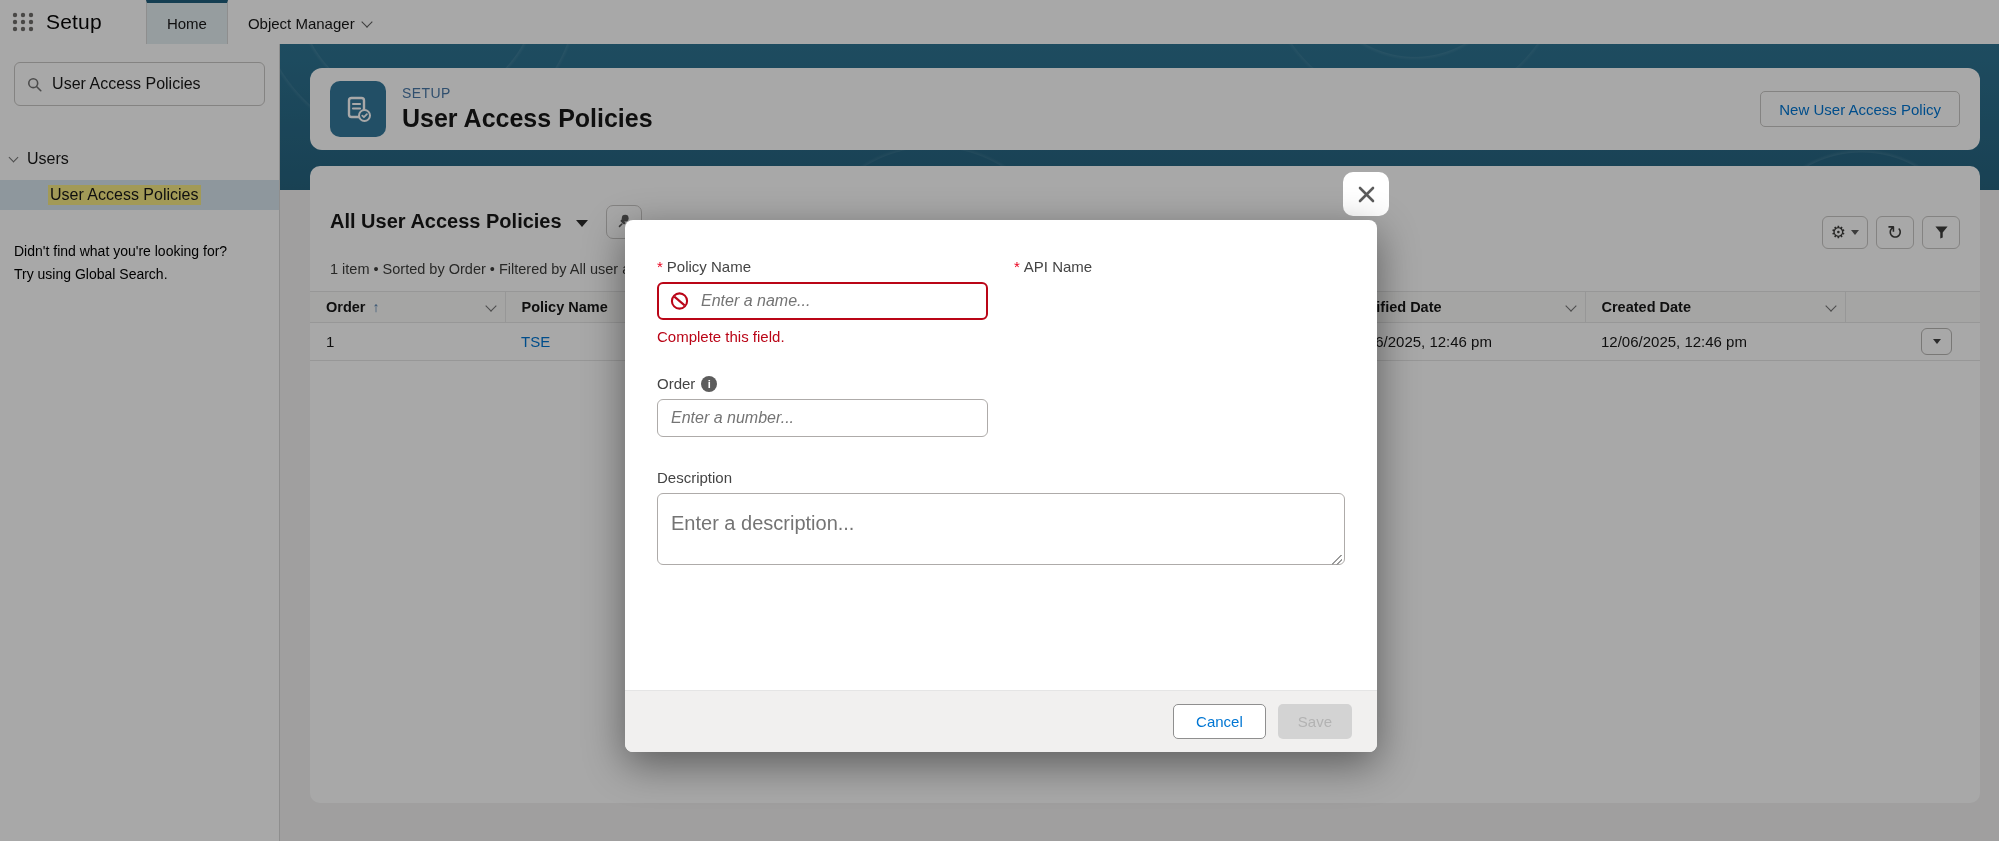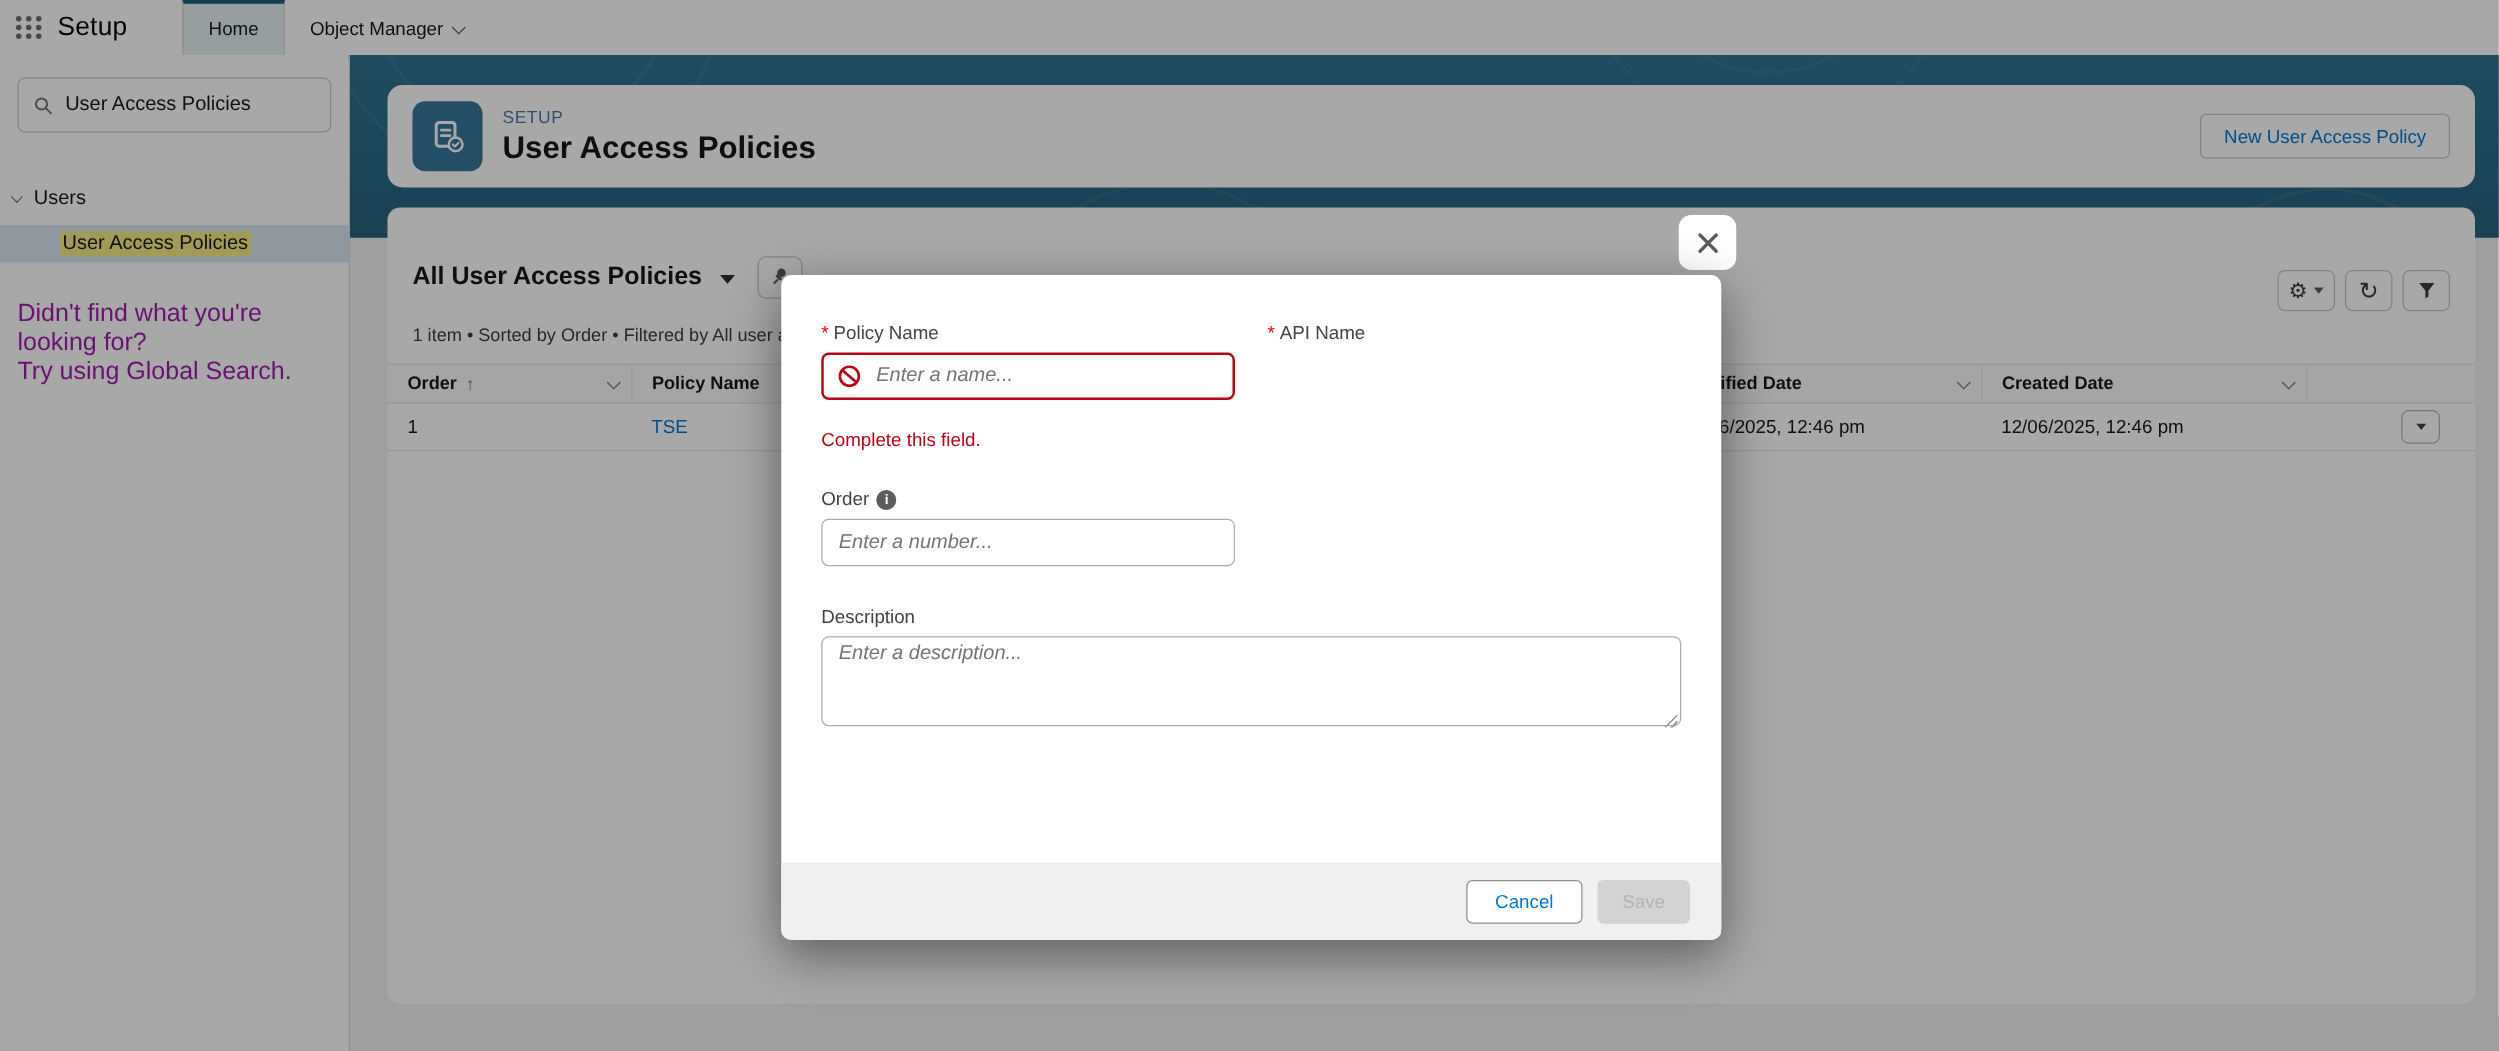--- a/index.html
+++ b/index.html
@@ -18,21 +18,21 @@
   
   .sidebar { position:absolute; top:44px; left:0; width:280px; height:797px; background:#ffffff; border-right:1px solid #d8d8d8; z-index:1; }
   .sidebar::before { content:""; position:absolute; top:0; left:0; right:0; height:4px; background:#1f5e7d; }
   .sidebar-top { position:relative; z-index:55; background:#ffffff; padding-top:18px; }
   .search-box { margin:0 14px; height:44px; border:1px solid #c9c7c5; border-radius:6px; background:#fff; display:flex; align-items:center; padding:0 12px; gap:10px; }
   .search-box input { border:none; outline:none; font-size:16px; color:#181818; width:100%; font-family:inherit; background:transparent; }
   .tree-section { display:flex; align-items:center; gap:10px; padding:0 0 0 10px; margin-top:40px; height:26px; font-size:16px; color:#181818; cursor:pointer; }
   .tree-chev { width:7px; height:7px; border-right:1.5px solid #747474; border-bottom:1.5px solid #747474; transform:rotate(45deg); margin-top:-3px; }
   .tree-item-selected { margin-top:8px; height:30px; background:#d8e6ef; display:flex; align-items:center; padding-left:48px; font-size:16px; cursor:pointer; }
   .tree-item-selected mark { background:#f6ea84; color:#181818; padding:1px 2px; }
-  .sidebar-hint { padding:30px 14px 0 14px; font-size:20px; line-height:23px; color:#a21caf; }
+  .sidebar-hint { padding:30px 14px 0 14px; font-size:14px; line-height:23px; color:#000000; }
 
   
   .main { position:absolute; top:44px; left:280px; right:0; bottom:0; background:#f3f2f2; z-index:1; }
   .brand-band { position:absolute; top:0; left:0; right:0; height:146px;
     background-color:#2b6f8e;
     background-image:
       radial-gradient(circle at 8% -40%, transparent 120px, rgba(255,255,255,.08) 121px, transparent 124px, transparent 160px, rgba(255,255,255,.07) 161px, transparent 164px),
       radial-gradient(circle at 38% 160%, transparent 90px, rgba(255,255,255,.07) 91px, transparent 94px, transparent 130px, rgba(255,255,255,.06) 131px, transparent 134px),
       radial-gradient(circle at 66% -60%, transparent 100px, rgba(255,255,255,.07) 101px, transparent 104px, transparent 150px, rgba(255,255,255,.06) 151px, transparent 154px),
       radial-gradient(circle at 92% 150%, transparent 110px, rgba(255,255,255,.08) 111px, transparent 114px),
@@ -75,25 +75,25 @@
   .modal-title { font-size:24px; font-weight:500; color:#181818; }
   .modal-body { padding:38px 32px 0 32px; flex:1; }
   .field-grid { display:grid; grid-template-columns:331px 331px; column-gap:26px; }
   .field-label { font-size:15px; color:#444444; margin-bottom:7px; display:flex; align-items:center; gap:6px; }
   .req { color:#ea001e; margin-right:-2px; }
   .text-input { width:100%; height:38px; border:1px solid #aeaba9; border-radius:6px; padding:0 13px; font-size:16px; font-family:inherit; color:#181818; outline:none; background:#fff;font-style:italic; }
   .text-input::placeholder, textarea::placeholder { color:#747474; opacity:1; }
   .input-error-wrap { position:relative; }
   .input-error-wrap .text-input { border:2px solid #ba0517; padding-left:42px; }
   .no-entry-icon { position:absolute; left:13px; top:50%; transform:translateY(-50%); width:19px; height:19px; }
-  .error-text { color:#ba0517; font-size:15px; margin-top:24px; }
+  .error-text { color:#ba0517; font-size:15px; margin-top:8px; }
   .info-icon { width:16px; height:16px; border-radius:50%; background:#5c5c5c; color:#fff; font-size:11px; font-weight:700; display:inline-flex; align-items:center; justify-content:center; font-style:normal; }
   .row-order { margin-top:30px; }
   .row-desc { margin-top:32px; }
-  textarea.desc { width:688px; height:72px; border:1px solid #aeaba9; border-radius:6px; padding:4px 13px; font-size:16px; font-family:inherit; color:#181818; resize:none; outline:none; position:relative;font-style:italic; }
+  textarea.desc { width:688px; height:72px; border:1px solid #aeaba9; border-radius:6px; padding:18px 13px; font-size:20px; font-family:inherit; color:#181818; resize:none; outline:none; position:relative; }
   .desc-wrap { position:relative; width:688px; }
   .resize-grip { position:absolute; right:3px; bottom:4px; width:10px; height:10px; background:
       linear-gradient(135deg, transparent 0 45%, #9b9b9b 45% 55%, transparent 55%) ,
       linear-gradient(135deg, transparent 0 70%, #9b9b9b 70% 80%, transparent 80%); pointer-events:none; }
   .modal-footer { height:62px; flex:none; background:#f1f0ef; border-top:1px solid #e5e5e5; border-radius:0 0 8px 8px; display:flex; align-items:center; justify-content:flex-end; padding-right:25px; gap:12px; }
   .btn-cancel { height:35px; padding:0 22px; background:#fff; border:1px solid #8f8f8f; border-radius:5px; color:#0176d3; font-size:15px; font-family:inherit; cursor:pointer; }
   .btn-save { height:35px; padding:0 20px; background:#d3d3d3; border:none; border-radius:5px; color:#b3b3b3; font-size:15px; font-family:inherit; }
 </style>
 </head>
 <body>

